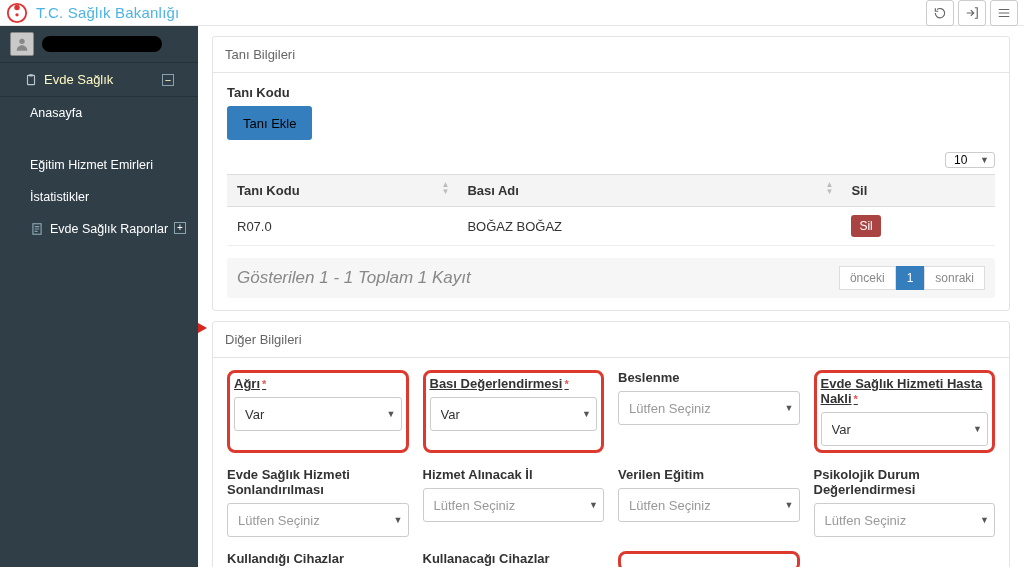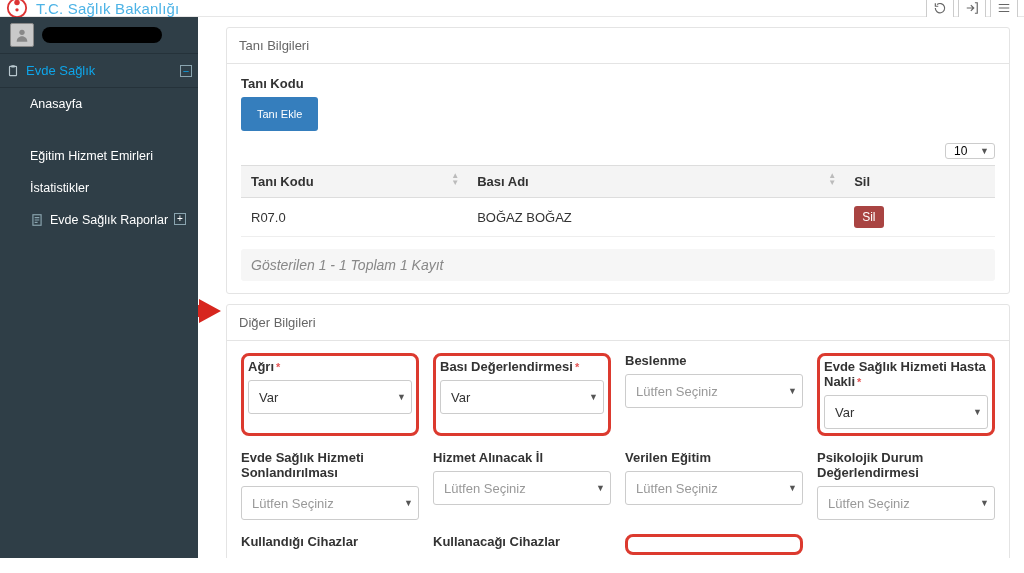--- a/index.html
+++ b/index.html
@@ -1,69 +1,69 @@
 <!DOCTYPE html>
 <html><head>
   <meta charset="utf-8">
   <style>
     * { margin:0; padding:0; box-sizing:border-box; }
     body { font-family: "Helvetica Neue", Helvetica, Arial, sans-serif; font-size:13px; color:#333; background:#fff; }
     
-    .topbar { height:17px; display:flex; align-items:center; justify-content:space-between; padding:0 6px 0 6px; border-bottom:1px solid #e7e7e7; }
+    .topbar { height:26px; display:flex; align-items:center; justify-content:space-between; padding:0 6px 0 6px; border-bottom:1px solid #e7e7e7; }
     .brand { display:flex; align-items:center; gap:8px; }
     .brand-logo { width:22px; height:22px; }
     .brand-text { color:#4db3e6; font-size:15px; letter-spacing:.2px; }
     .topbar-right { display:flex; gap:4px; }
     .icon-btn { width:28px; height:26px; border:1px solid #ccc; border-radius:3px; background:#fff; display:flex; align-items:center; justify-content:center; cursor:pointer; color:#666; }
     
     .layout { display:flex; height:541px; }
     .sidebar { width:198px; background:#2f3e47; color:#b8c7ce; }
-    .main { flex:1; background:#fff; padding:0 14px 14px 28px; overflow:auto; }
+    .main { flex:1; background:#fff; padding:0 14px 14px 14px; overflow:auto; }
     
     .user-block { display:flex; align-items:center; padding:6px 10px; gap:8px; }
     .avatar { width:24px; height:24px; background:#c9c9c9; border:1px solid #888; border-radius:2px; display:flex; align-items:center; justify-content:center; }
     .user-name-strip { width:120px; height:16px; background:#000; border-radius:8px; }
-    .nav-section { padding:9px 6px; border-top:1px solid #25323a; border-bottom:1px solid #25323a; display:flex; align-items:center; justify-content:space-between; color:#0ea5e9; cursor:pointer; font-size:13px;}
+    .nav-section { padding:9px 24px; border-top:1px solid #25323a; border-bottom:1px solid #25323a; display:flex; align-items:center; justify-content:space-between; color:#fef9c3; cursor:pointer; font-size:13px;}
     .nav-item { padding:9px 12px 9px 30px; font-size:12.5px; color:#ffffff; cursor:pointer; display:flex; align-items:flex-start; justify-content:space-between; }
     .nav-icon { width:14px; height:14px; display:inline-block; margin-right:6px; }
     .nav-gap { height:20px; }
     
     .panel { border:1px solid #e4e4e4; border-radius:3px; margin-top:10px; }
     .panel-header { padding:10px 12px; border-bottom:1px solid #e4e4e4; color:#666; font-size:13px; position:relative; }
     .panel-body { padding:12px 14px; }
     .label { font-weight:600; font-size:13px; color:#333; margin-bottom:6px; display:block; }
     .req { color:#e55353; font-size:11px; font-weight:700; margin-left:2px; }
     
     .tani-top { display:flex; align-items:flex-end; gap:14px; }
     .input-text { width:300px; height:34px; border:1px solid #ccc; border-radius:3px; padding:0 10px; font-size:13px; }
     .input-outlined { border:1px solid #6fb96f; }
-    .btn { height:34px; border:none; border-radius:3px; padding:0 16px; color:#ffffff; font-size:11px; cursor:pointer; }
+    .btn { height:34px; border:none; border-radius:3px; padding:0 16px; color:#000000; font-size:13px; cursor:pointer; }
     .btn-blue { background:#357ebd; }
     .btn-red-sm { height:22px; padding:0 8px; background:#a94442; color:#fff; border:none; border-radius:3px; font-size:12px; cursor:pointer; }
     .table-ctrl { display:flex; justify-content:flex-end; margin-top:12px;}
     .select-sm { height:16px; border:1px solid #ccc; border-radius:3px; padding:0 20px 0 8px; font-size:12px; appearance:none; -webkit-appearance:none; background:#fff; position:relative; min-width:50px;}
     .select-wrap { position:relative; display:inline-block;}
     .select-wrap .caret, .sel-wrap .caret { position:absolute; right:6px; top:50%; transform:translateY(-50%); pointer-events:none; font-size:9px; color:#555;}
     table { width:100%; border-collapse:collapse; margin-top:6px; font-size:13px; }
     th { text-align:left; font-weight:700; color:#333; background:#f4f4f4; padding:8px 10px; border-top:1px solid #ddd; border-bottom:1px solid #ddd; position:relative;}
     th .sort { position:absolute; right:8px; top:6px; font-size:8px; color:#bbb; line-height:7px;}
     td { padding:8px 10px; border-bottom:1px solid #eee; }
     .table-footer { display:flex; align-items:center; justify-content:space-between; margin-top:12px; background:#f6f6f6; padding:8px 10px; border-radius:3px;}
-    .table-footer .info{ color:#888; font-style:italic; font-size:14px;}
+    .table-footer .info{ color:#888; font-style:italic; font-size:17px;}
     .pager { display:flex; gap:0; }
     .pager .pg { border:1px solid #ddd; padding:4px 10px; font-size:12px; color:#888; cursor:pointer; background:#fff;}
     .pager .pg.active { background:#357ebd; border-color:#357ebd; color:#fff;}
     
     .grid4 { display:grid; grid-template-columns:repeat(4, 1fr); gap:14px 14px; }
     .field { display:flex; flex-direction:column;}
     .sel-wrap { position:relative; }
     .sel { width:100%; height:34px; border:1px solid #ccc; border-radius:3px; padding:0 26px 0 10px; font-size:13px; appearance:none; -webkit-appearance:none; background:#fff; color:#333;}
     .sel.ph { color:#999;}
     .hl-red { padding:4px; border:3px solid #dc3a2f; border-radius:8px;}
-    .hl-red > .label { margin-top:-1px;}
+    .hl-red > .label { margin-top:-1px;text-decoration:underline;}
     .arrow { position:absolute; left:-54px; top:-7px; width:48px; height:26px; }
   </style>
 </head>
 <body>
 
 <div class="topbar">
   <div class="brand">
     <svg class="brand-logo" viewBox="0 0 24 24">
       <circle cx="12" cy="12" r="10" fill="none" stroke="#d33" stroke-width="2"></circle>
       <circle cx="12" cy="14" r="1.8" fill="#d33"></circle>
@@ -170,20 +170,25 @@
           <tbody>
             <tr>
               <td>R07.0</td>
               <td>BOĞAZ BOĞAZ</td>
               <td><button class="btn-red-sm">Sil</button></td>
             </tr>
           </tbody>
         </table>
         <div class="table-footer">
           <span class="info">Gösterilen 1 - 1 Toplam 1 Kayıt</span>
+          <div class="pager">
+            <span class="pg">önceki</span>
+            <span class="pg active">1</span>
+            <span class="pg">sonraki</span>
+          </div>
         </div>
       </div>
     </div>
 
     <div class="panel">
       <div class="panel-header" style="position:relative;">
         <svg class="arrow" viewBox="0 0 48 26">
           <path d="M0 13 L22 1 L22 7 L48 7 L48 19 L22 19 L22 25 Z" fill="#d7261e" transform="scale(-1,1) translate(-48,0)"></path>
         </svg>
         <span>Diğer Bilgileri</span>

